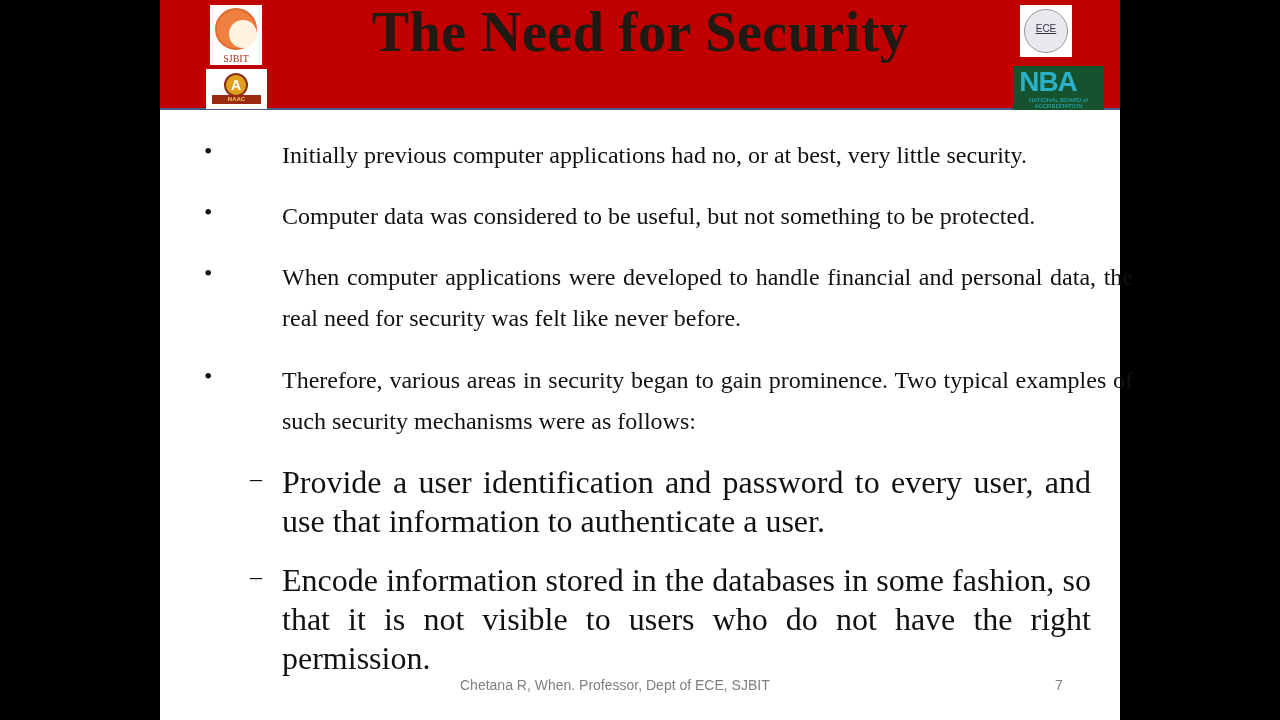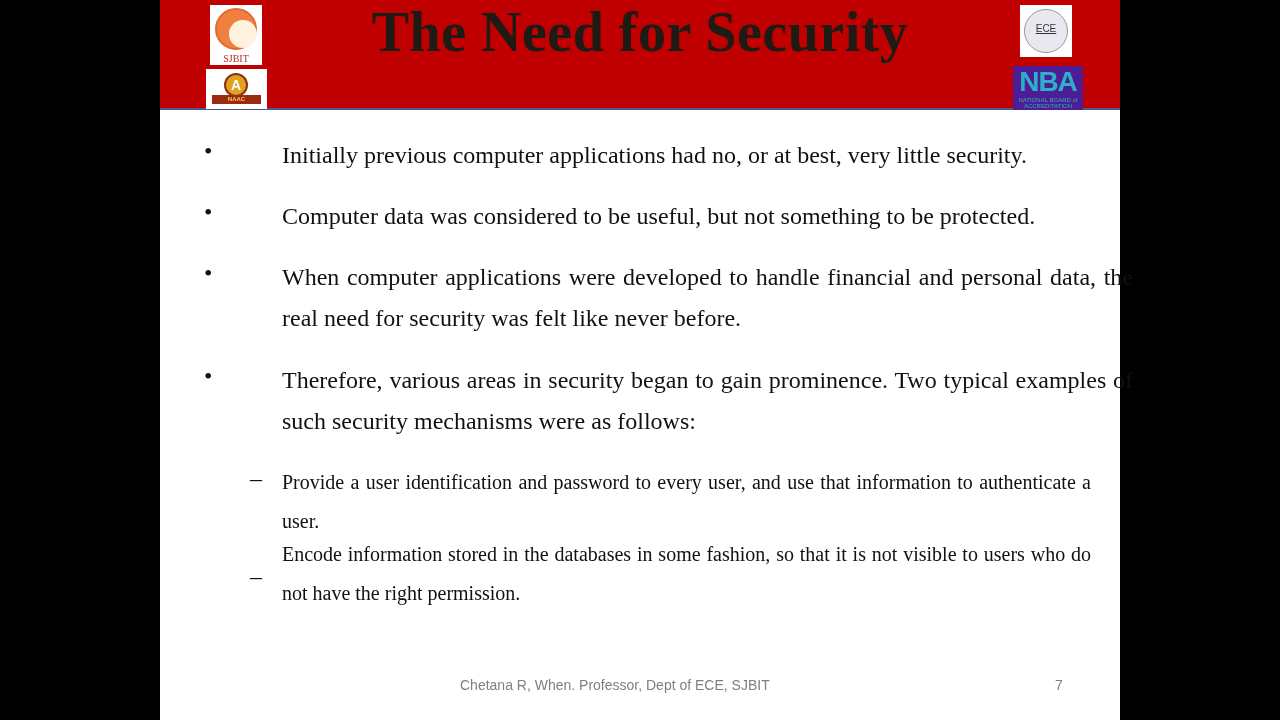--- a/index.html
+++ b/index.html
@@ -11,28 +11,28 @@
   .logo-sjbit { left:50px; top:5px; width:52px; height:60px; }
   .logo-sjbit .ring { position:absolute; left:5px; top:3px; width:42px; height:42px; border-radius:50%; background:#f08040; border:2px solid #e06a30; box-sizing:border-box; }
   .logo-sjbit .inner { position:absolute; left:12px; top:10px; width:28px; height:28px; border-radius:50%; background:#fff3e0; }
   .logo-sjbit .txt { position:absolute; left:0; right:0; bottom:1px; text-align:center; font-size:10px; color:#b03020; font-family:"Liberation Serif", serif; }
   .logo-naac { left:46px; top:69px; width:61px; height:40px; }
   .logo-naac .medal { position:absolute; left:18px; top:4px; width:24px; height:24px; border-radius:50%; background:#e0a020; border:2px solid #8a3010; box-sizing:border-box; text-align:center; line-height:20px; font-size:14px; font-weight:bold; color:#fff; font-family:"Liberation Sans", sans-serif; }
   .logo-naac .ribbon { position:absolute; left:6px; top:26px; width:49px; height:9px; background:#9a2a10; color:#f5d060; font-size:6px; text-align:center; line-height:9px; font-family:"Liberation Sans", sans-serif; font-weight:bold; }
   .logo-ece { left:860px; top:5px; width:52px; height:52px; }
   .logo-ece .circ { position:absolute; left:4px; top:4px; width:44px; height:44px; border-radius:50%; background:#e8e8ee; border:1px solid #999; box-sizing:border-box; }
   .logo-ece .txt { position:absolute; left:0; right:0; top:18px; text-align:center; font-size:10px; color:#334; font-family:"Liberation Sans", sans-serif;text-decoration:underline; }
-  .logo-nba { left:853px; top:66px; width:70px; height:44px; background:#4c1d95; }
+  .logo-nba { left:853px; top:66px; width:91px; height:44px; background:#14532d; }
   .logo-nba .big { position:absolute; left:2px; top:0; width:66px; text-align:center; font-family:"Liberation Sans", sans-serif; font-weight:bold; font-size:28px; color:#2bb0c8; line-height:32px; letter-spacing:-1px; }
   .logo-nba .small { position:absolute; left:0; right:0; top:31px; text-align:center; font-family:"Liberation Sans", sans-serif; font-size:6px; color:#2bb0c8; line-height:6px; }
   .content { position:absolute; left:0; top:0; width:960px; }
   .bullet { position:absolute; left:44px; font-size:24px; color:#111; }
   .btext { position:absolute; left:80px; width:851px; font-size:24px; line-height:41px; color:#111; text-align:justify; text-align-last:left;margin-left:42px; }
   .dash { position:absolute; left:90px; font-size:24px; color:#111; }
-  .stext { position:absolute; left:122px; width:809px; font-size:20px; line-height:39px; color:#111; text-align:justify; text-align-last:left; }
+  .stext { position:absolute; left:122px; width:809px; font-size:32px; line-height:39px; color:#111; text-align:justify; text-align-last:left; }
   .footer { position:absolute; left:300px; top:677px; font-family:"Liberation Sans", sans-serif; font-size:14px; color:#808080; }
   .pagenum { position:absolute; left:895px; top:677px; font-family:"Liberation Sans", sans-serif; font-size:14px; color:#808080; }
 </style>
 </head>
 <body>
 
 <div class="slide">
   <div class="header">
     <div class="logo logo-sjbit">
       <div class="ring">
@@ -65,18 +65,18 @@
     <span class="bullet" style="top:260px">•</span>
     <div class="btext" style="top:257px">When computer applications were developed to handle financial and personal data, the real need for security was felt like never before.</div>
 
     <span class="bullet" style="top:363px">•</span>
     <div class="btext" style="top:360px">Therefore, various areas in security began to gain prominence. Two typical examples of such security mechanisms were as follows:</div>
 
     <span class="dash" style="top:465px">–</span>
     <div class="stext" style="top:463px">Provide a user identification and password to every user, and use that information to authenticate a user.</div>
 
     <span class="dash" style="top:563px">–</span>
-    <div class="stext" style="top:535px">Encode information stored in the databases in some fashion, so that it is not visible to users who do not have the right permission.</div>
+    <div class="stext" style="top:561px">Encode information stored in the databases in some fashion, so that it is not visible to users who do not have the right permission.</div>
   </div>
 
   <div class="footer">Chetana R, When. Professor, Dept of ECE, SJBIT</div>
   <div class="pagenum">7</div>
 </div>
 
 </body></html>

